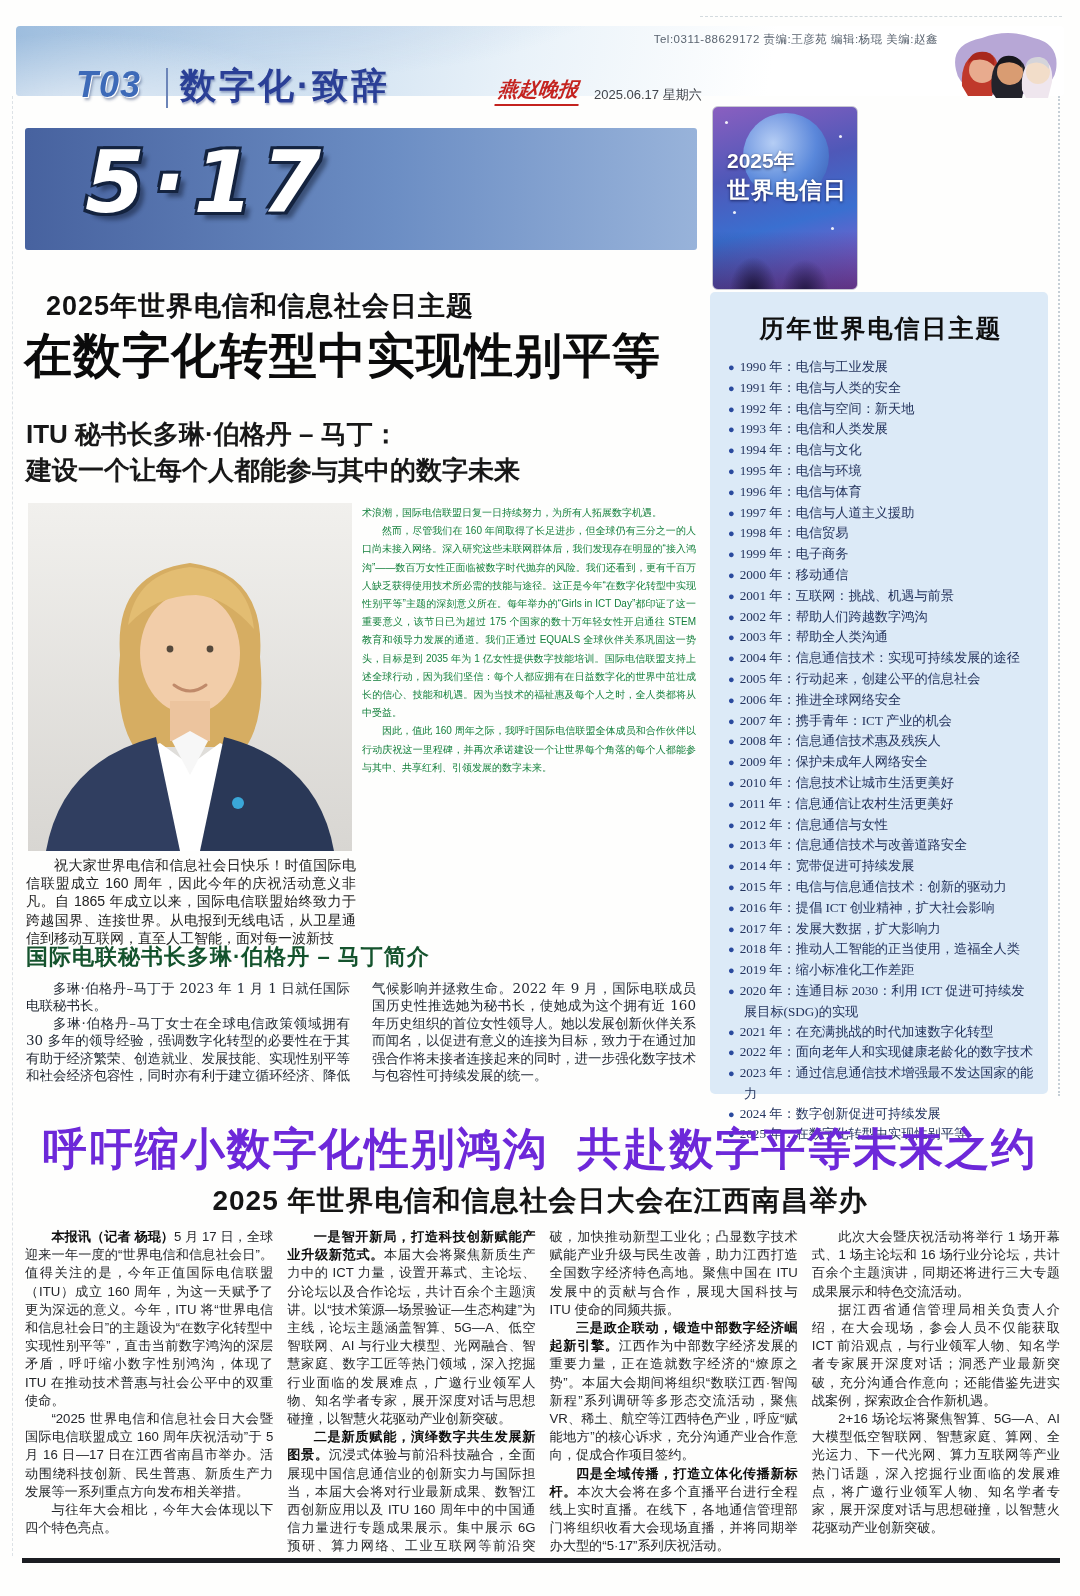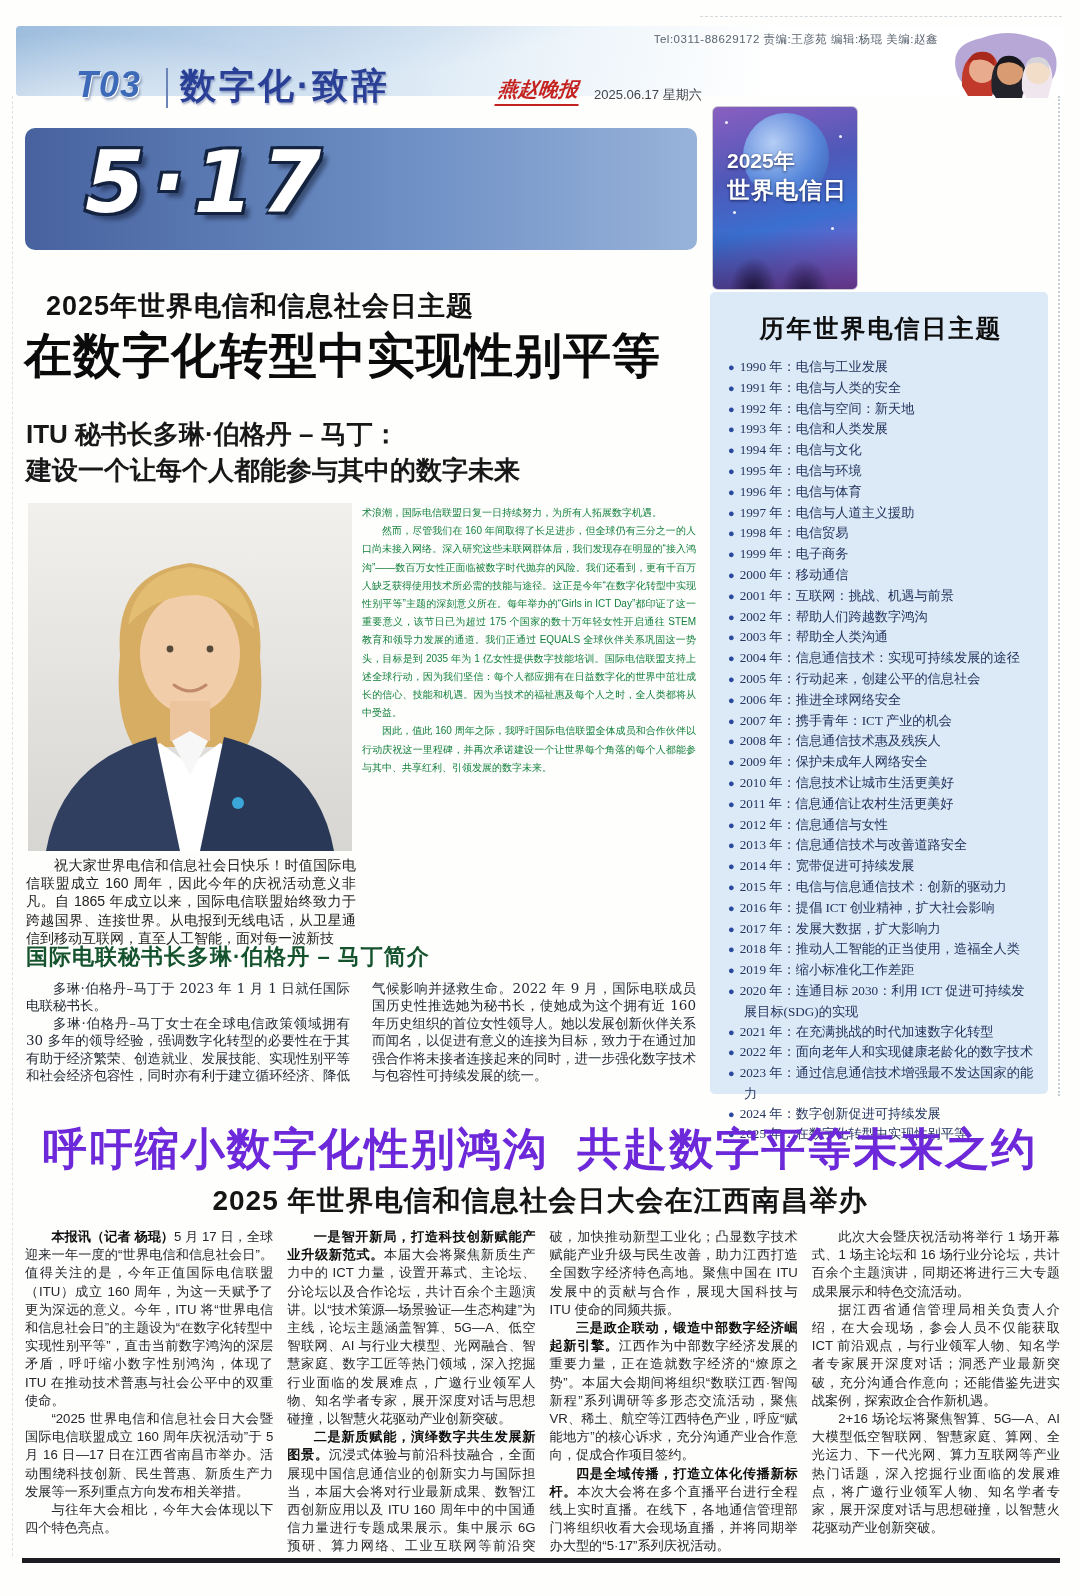--- a/index.html
+++ b/index.html
@@ -22,21 +22,21 @@
   .section-title{position:absolute;left:164px;top:36px;font-size:36px;font-weight:700;color:#2a3f96;
            letter-spacing:3px;text-shadow:1px 2px 2px rgba(25,45,115,.35);}
   .masthead{position:absolute;left:480px;top:50px;font-family:"DejaVu Serif",serif;font-style:italic;
            font-weight:bold;font-size:20px;color:#c4231f;border-bottom:2px solid #c4231f;
            transform:skewX(-6deg);padding:0 2px 1px;}
   .date-line{position:absolute;left:578px;top:60px;font-size:13px;color:#41454c;}
   .credits{position:absolute;right:142px;top:32px;font-size:11.5px;color:#5a6470;letter-spacing:.5px;}
   .faces-illu{position:absolute;right:18px;top:26px;width:114px;height:74px;}
 
   
-  .banner{position:absolute;left:25px;top:128px;width:672px;height:122px;border-radius:10px;
+  .banner{position:absolute;left:25px;top:128px;width:672px;height:122px;border-radius:3px;
           background:linear-gradient(to right,#47629f 0%,#6c8ec4 55%,#98b3da 100%);}
   .banner-num{position:absolute;left:60px;top:4px;font-family:"DejaVu Sans",sans-serif;
           font-size:86px;font-weight:900;font-style:italic;color:#ffffff;letter-spacing:8px;
           text-shadow:-3px -3px 0 #14233f,3px -3px 0 #14233f,-3px 3px 0 #14233f,3px 3px 0 #14233f,
                       7px 7px 4px rgba(10,20,40,.45);}
 
   
   .poster{position:absolute;left:712px;top:106px;width:144px;height:182px;border-radius:6px;overflow:hidden;
           background:linear-gradient(165deg,#8a5fc0 0%,#4f58b8 35%,#3a6fd0 62%,#a055c8 100%);
           border:1px solid #c8c8d2;}

